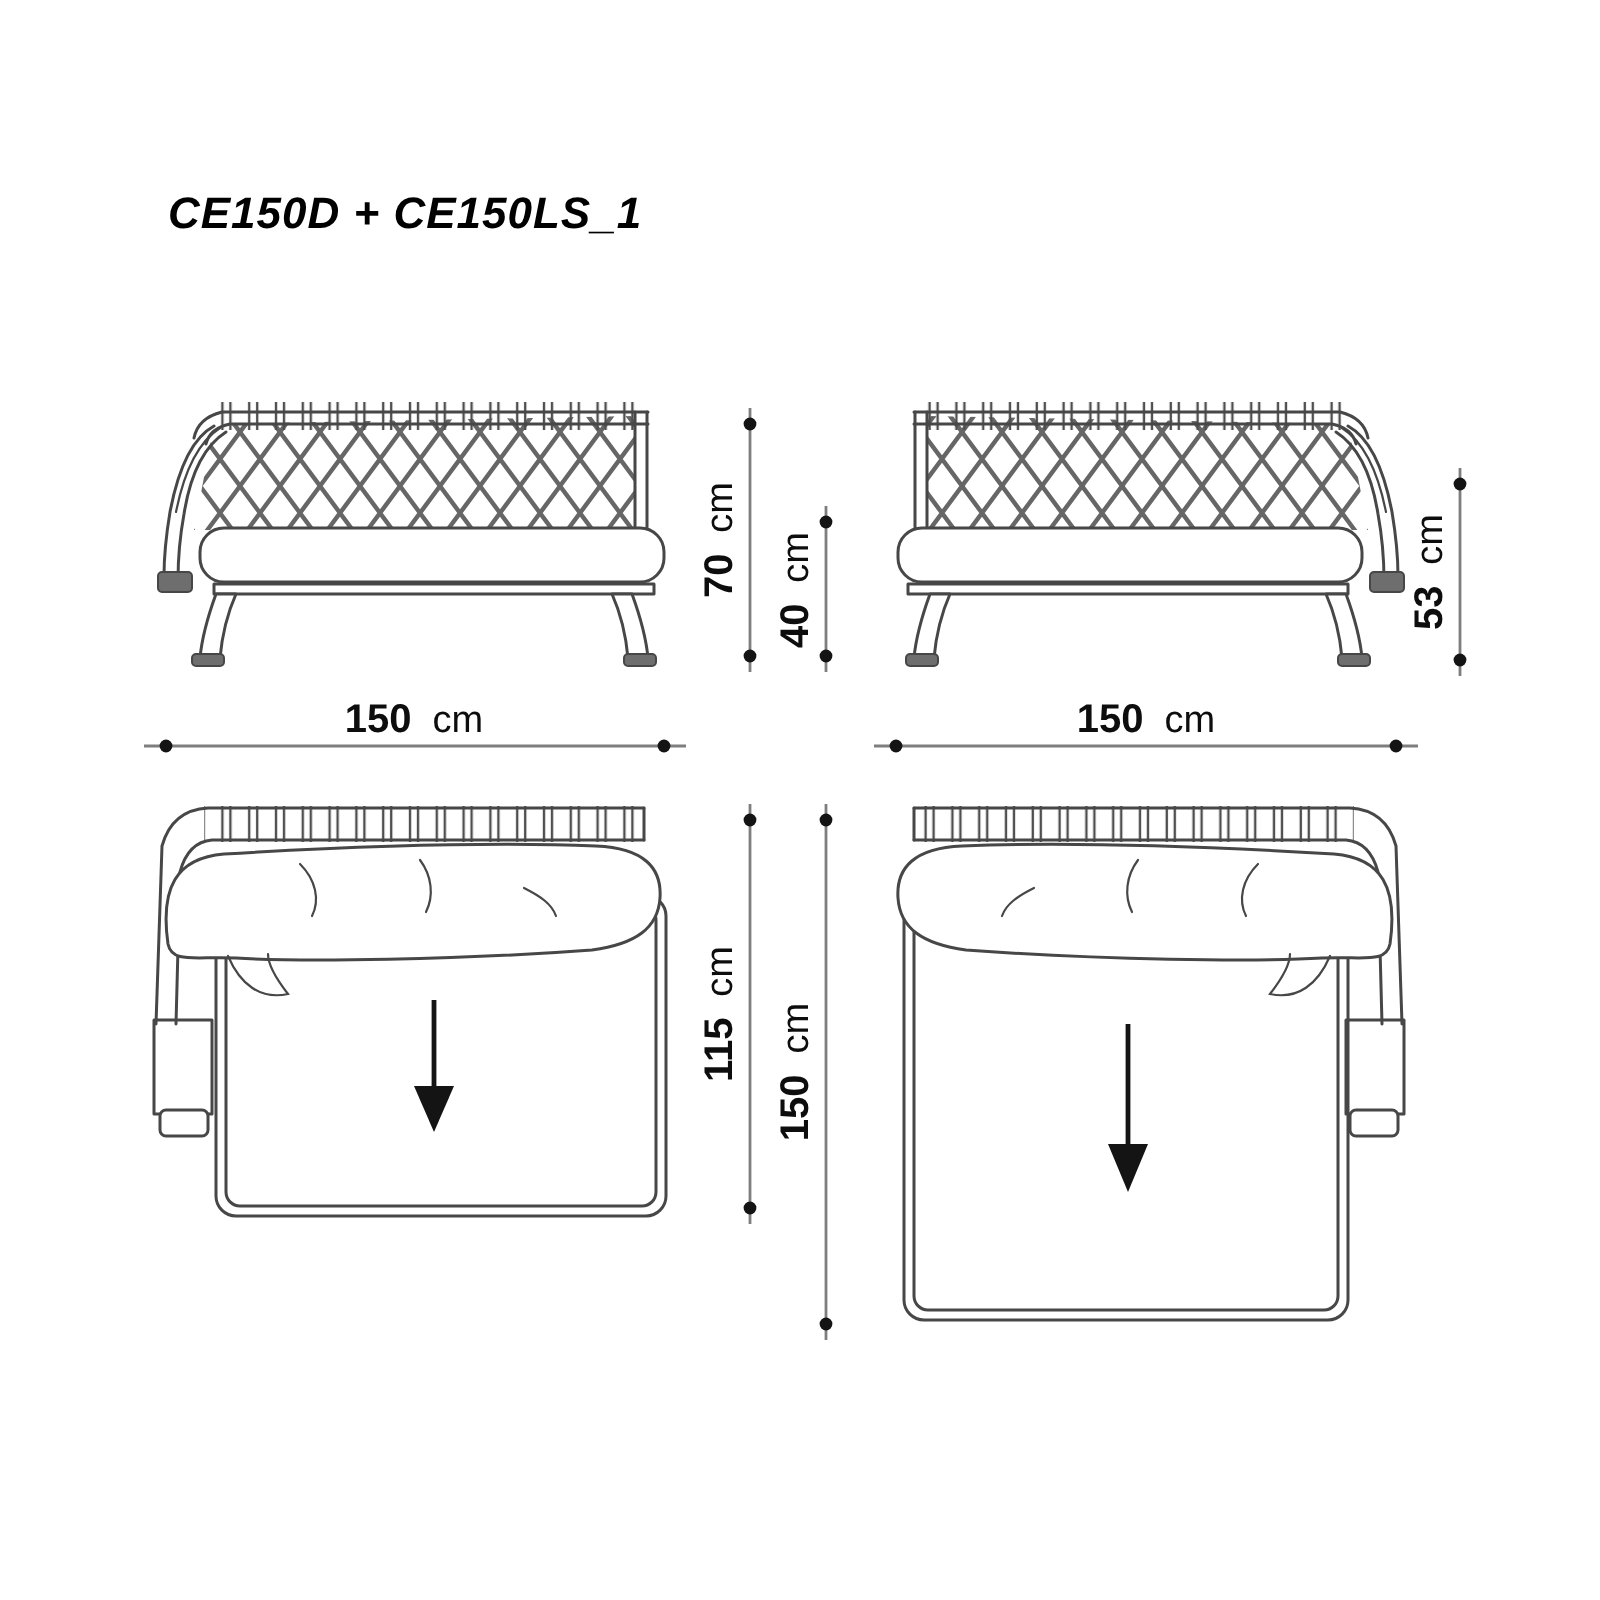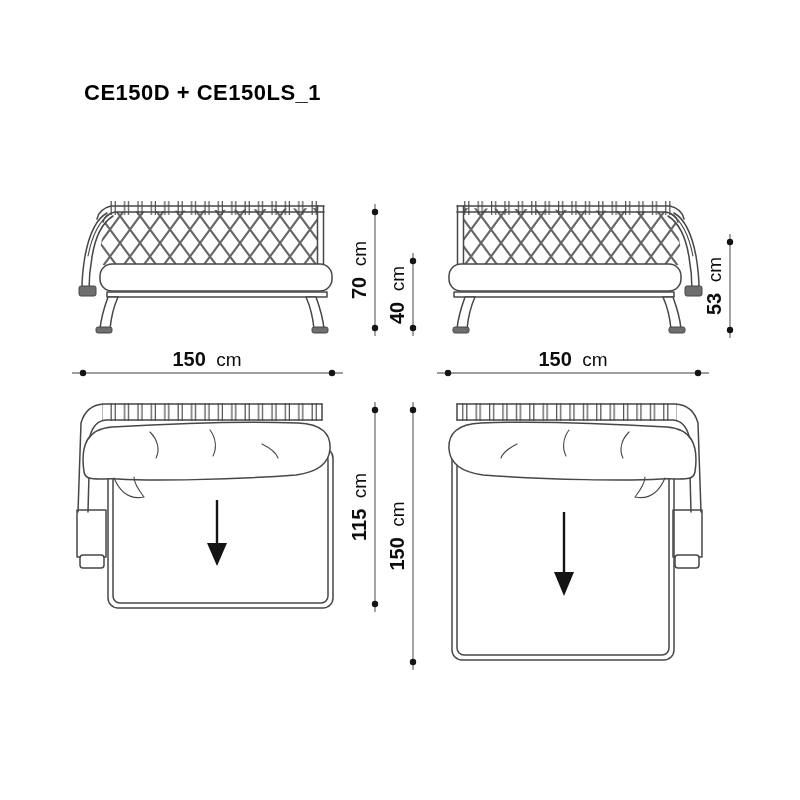--- a/index.html
+++ b/index.html
@@ -7,25 +7,26 @@
     padding: 0;
     width: 800px;
     height: 800px;
     background: var(--background, #ffffff);
     font-family: "Liberation Sans", sans-serif;
   }
   .page { position: relative; width: 800px; height: 800px; overflow: hidden; }
   .title {
     position: absolute;
     left: 84px;
-    top: 80px;
+    top: 94px;
     font-size: 22px;
     font-weight: 700;
     letter-spacing: 0.5px;
     color: #000000;
+    font-style: italic;
   }
   svg.drawing { position: absolute; left: 0; top: 0; }
   
   .sk  { stroke: var(--line, #474747); stroke-width: 1.5; fill: none; stroke-linecap: round; stroke-linejoin: round; }
   .skf { stroke: var(--line, #474747); stroke-width: 1.5; fill: #ffffff; stroke-linejoin: round; }
   .skthin { stroke: var(--line, #474747); stroke-width: 1.1; fill: none; stroke-linecap: round; }
   .dark { fill: #6e6e6e; stroke: var(--line, #474747); stroke-width: 1; }
   
   .dimline { stroke: var(--dim_line, #7e7e7e); stroke-width: 1.4; fill: none; }
   .dot { fill: var(--marker, #141414); }

